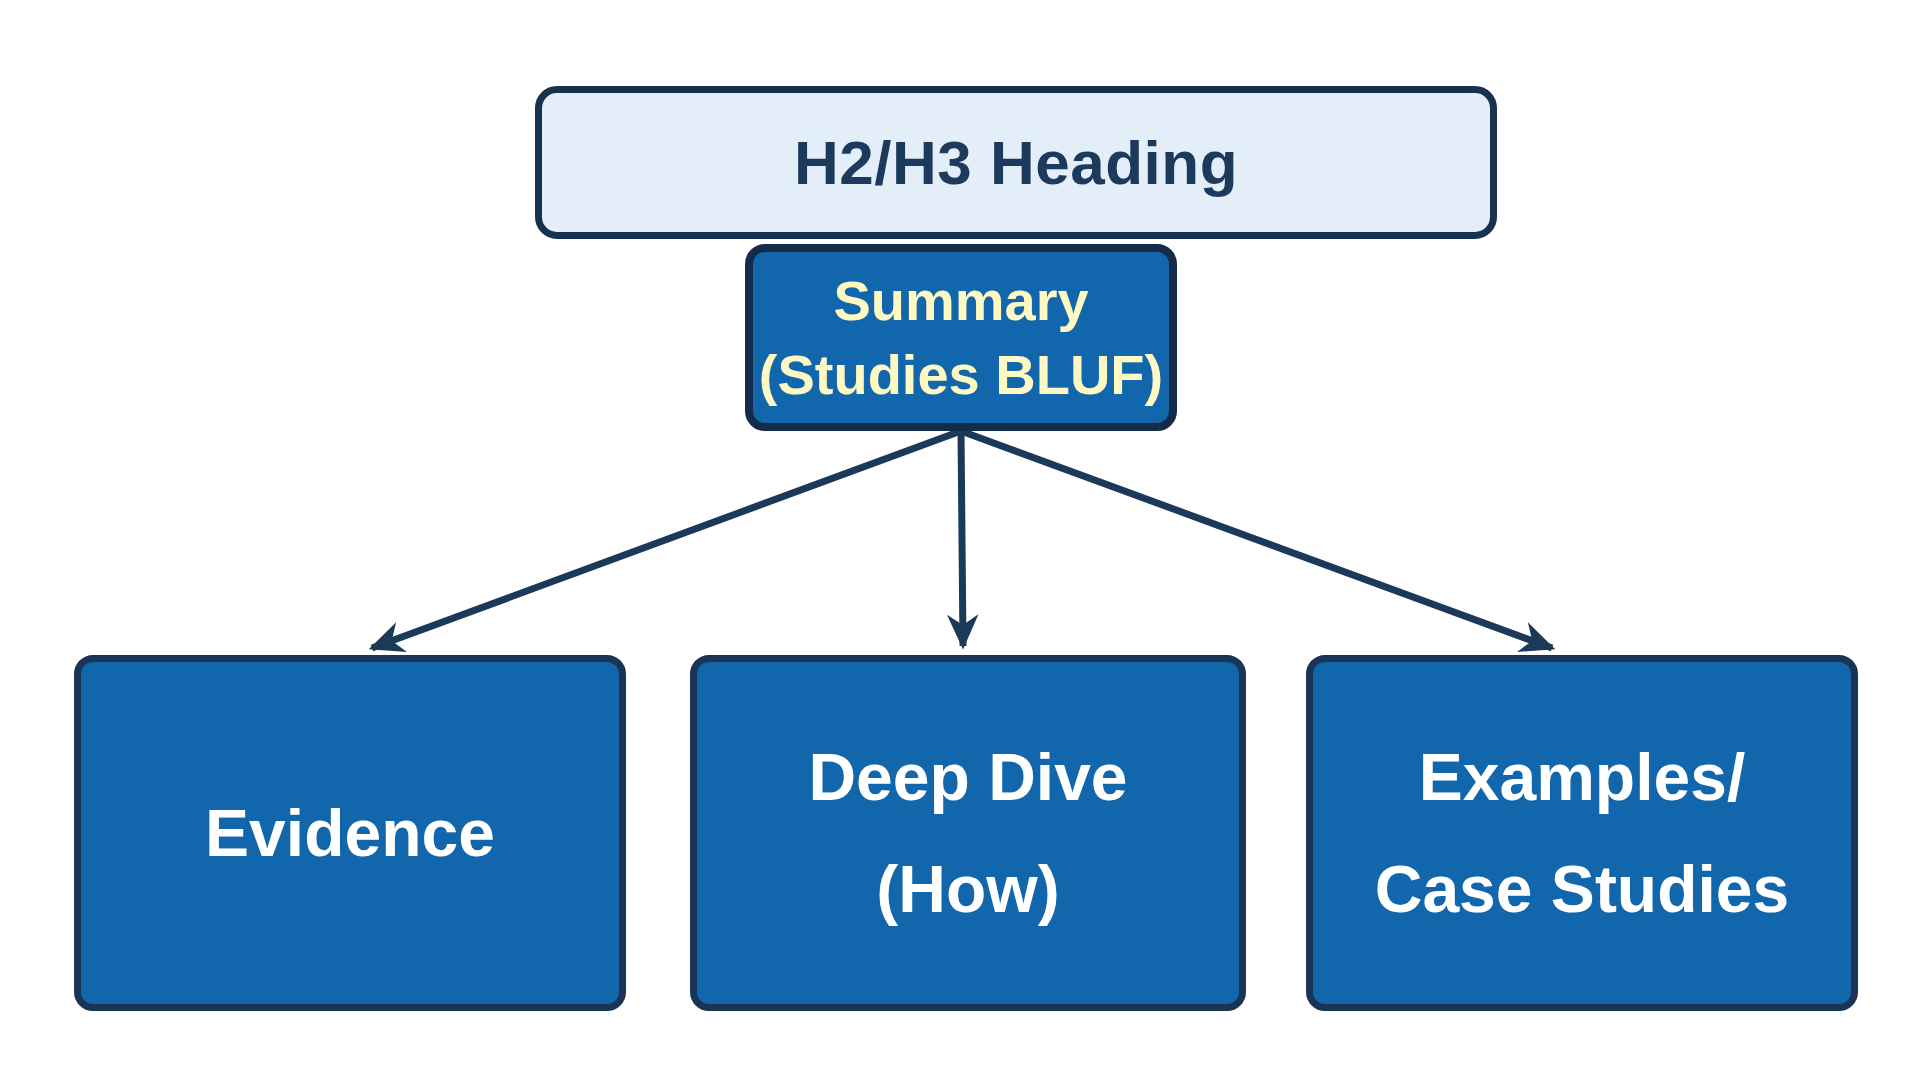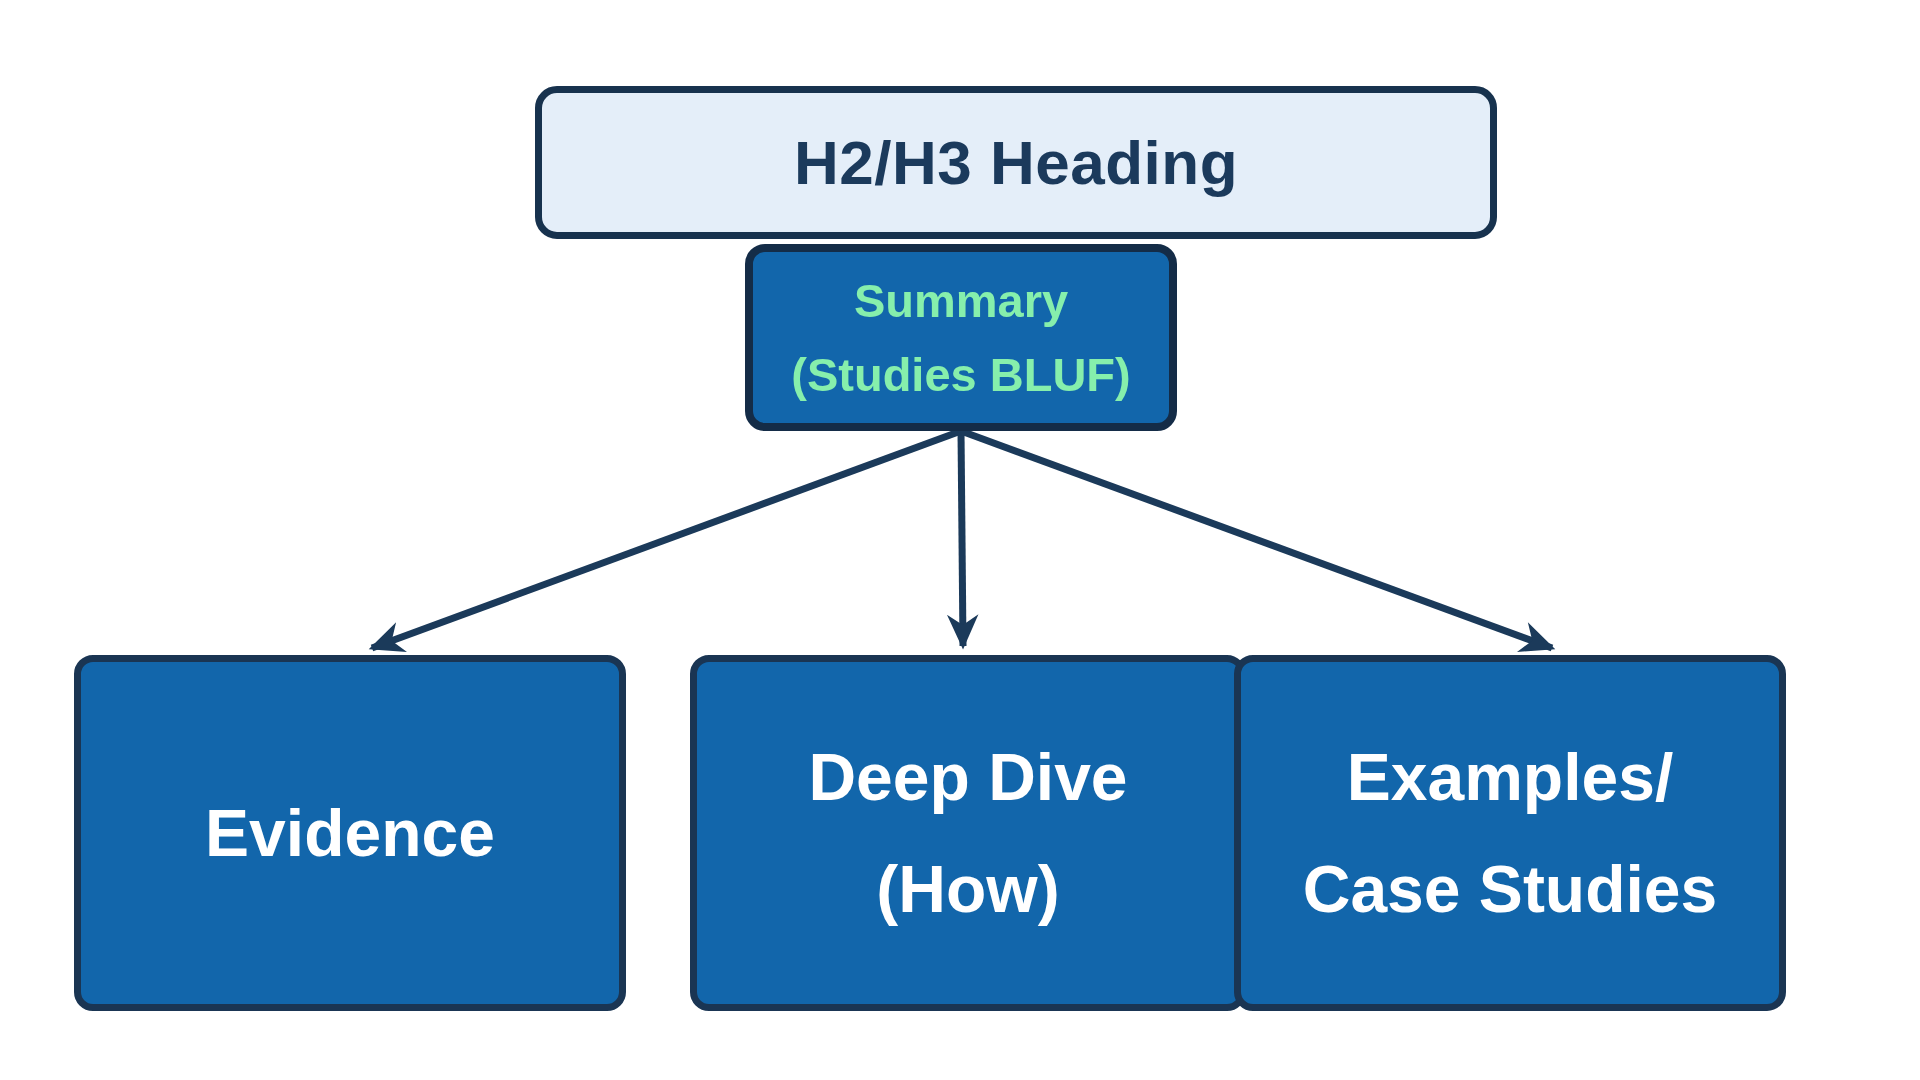--- a/index.html
+++ b/index.html
@@ -46,38 +46,38 @@
     letter-spacing: 0.5px;
   }
   .summary-box {
     left: 745px;
     top: 244px;
     width: 432px;
     height: 187px;
     background: #1266ab;
     border: 8px solid #142c47;
     border-radius: 20px;
-    color: #86efac;
-    font-size: 47px;
+    color: #fef9c3;
+    font-size: 56px;
     line-height: 74px;
   }
   .child-box {
     top: 655px;
     width: 552px;
     height: 356px;
     background: #1266ab;
     border: 7px solid #1a3553;
     border-radius: 19px;
     color: #ffffff;
     font-size: 66px;
     line-height: 112px;
   }
   .child-evidence { left: 74px; }
   .child-deepdive { left: 690px; width: 556px; }
-  .child-examples { left: 1234px; }
+  .child-examples { left: 1306px; }
   .box .line { display: block; }
 </style>
 </head>
 <body>
 
 <div class="canvas">
 
   <svg class="arrows" viewBox="0 0 1920 1080" xmlns="http://www.w3.org/2000/svg">
     <defs>
       <marker id="barb" viewBox="0 0 24 24" refX="20" refY="12" markerWidth="6" markerHeight="6" orient="auto" markerUnits="strokeWidth">

